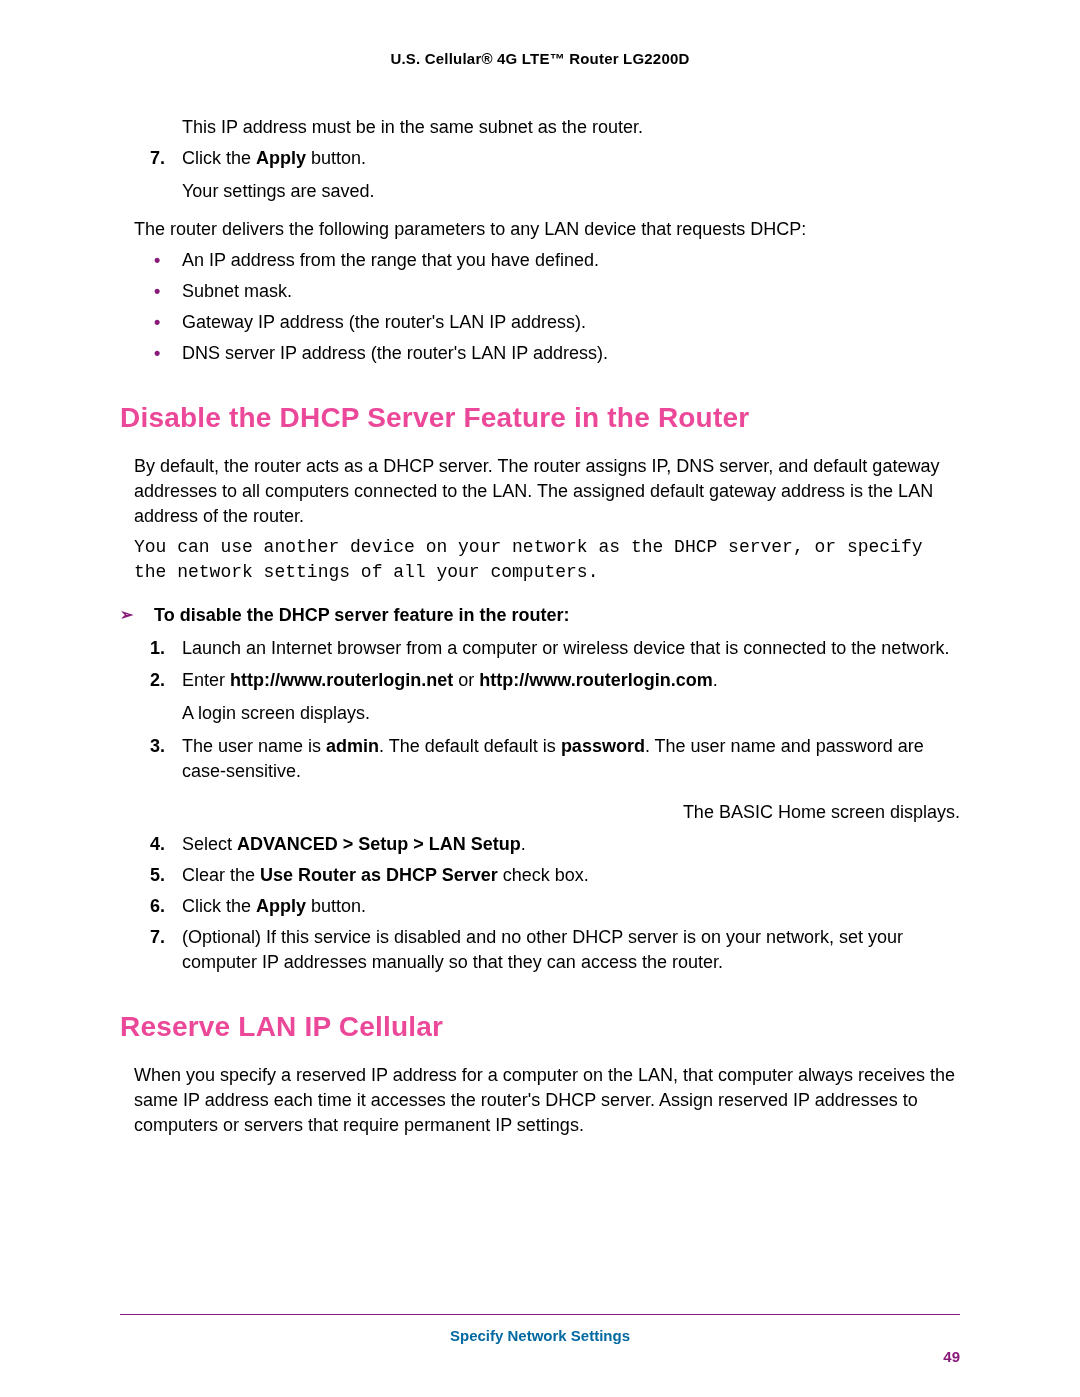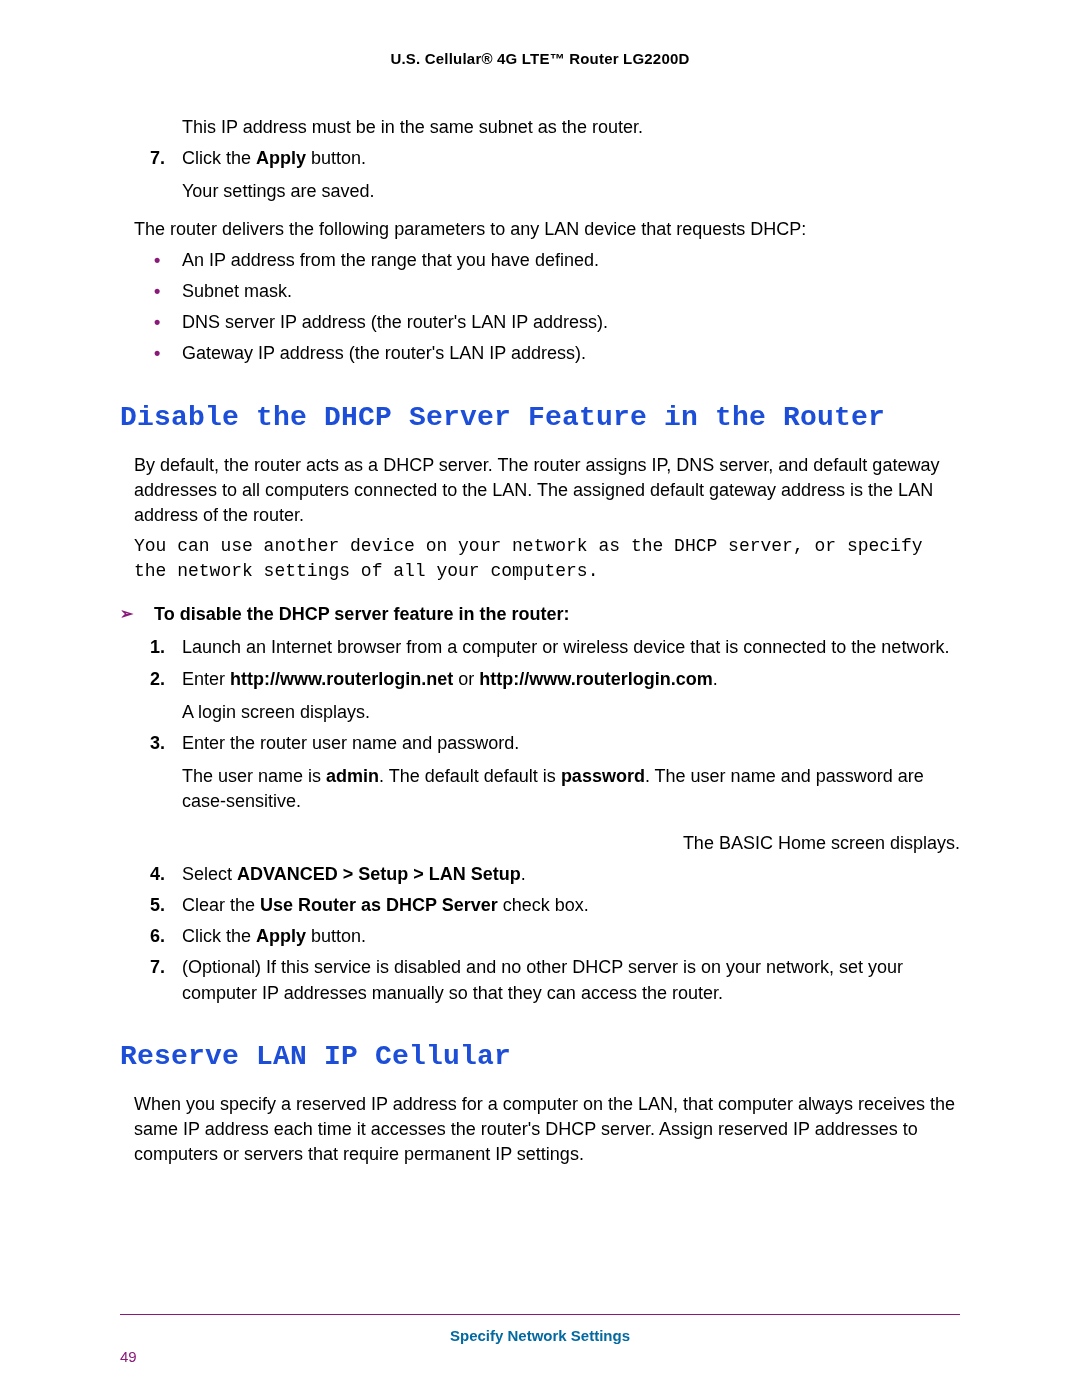--- a/index.html
+++ b/index.html
@@ -67,26 +67,25 @@
   }
   ul.bullet-list > li::before {
     content: "•";
     position: absolute;
     left: 34px;
     top: 0;
     color: #8a1a7a;
     font-weight: bold;
   }
   h2.section-heading {
-    color: #1d4ed8;
+    color: #ec4899;
     font-size: 28px;
     font-weight: bold;
     margin: 35px 0 20px 0;
     letter-spacing: 0.2px;
-    font-family: Liberation Mono, monospace;
   }
   .proc-head {
     position: relative;
     padding-left: 34px;
     font-size: 18px;
     font-weight: bold;
     margin: 20px 0 10px 0;
   }
   .proc-head::before {
     content: "➢";
@@ -109,23 +108,23 @@
     margin: 0 0 12px 0;
   }
   .footer-title {
     text-align: center;
     color: #0369a1;
     font-weight: bold;
     font-size: 15px;
     margin: 4px 0;
   }
   .footer-page {
-    text-align: left;
+    text-align: right;
     color: #8a1a7a;
-    font-weight: normal;
+    font-weight: bold;
     font-size: 15px;
     margin: 2px 0;
   }
 </style>
 </head>
 <body>
 
 <div class="page">
 
   <div class="header-title">U.S. Cellular® 4G LTE™ Router LG2200D</div>
@@ -138,22 +137,22 @@
       <span><span>Click the </span><strong>Apply</strong><span> button.</span></span>
       <span class="sub">Your settings are saved.</span>
     </li>
   </ol>
 
   <p class="body-text" style="margin-left:14px; margin-top:12px;">The router delivers the following parameters to any LAN device that requests DHCP:</p>
 
   <ul class="bullet-list">
     <li>An IP address from the range that you have defined.</li>
     <li>Subnet mask.</li>
+    <li>Gateway IP address (the router's LAN IP address).</li>
     <li>DNS server IP address (the router's LAN IP address).</li>
-    <li>Gateway IP address (the router's LAN IP address).</li>
   </ul>
 
   <h2 class="section-heading">Disable the DHCP Server Feature in the Router</h2>
 
   <p class="body-text" style="margin-left:14px;">By default, the router acts as a DHCP server. The router assigns IP, DNS server, and default gateway addresses to all computers connected to the LAN. The assigned default gateway address is the LAN address of the router.</p>
   <p class="body-text" style="margin-left:14px;font-family:Liberation Mono, monospace;">You can use another device on your network as the DHCP server, or specify the network settings of all your computers.</p>
 
   <div class="proc-head">To disable the DHCP server feature in the router:</div>
 
   <ol class="num-list">
@@ -161,21 +160,20 @@
       <span class="step-num">1.</span>
       <span>Launch an Internet browser from a computer or wireless device that is connected to the network.</span>
     </li>
     <li>
       <span class="step-num">2.</span>
       <span><span>Enter </span><strong>http://www.routerlogin.net</strong><span> or </span><strong>http://www.routerlogin.com</strong><span>.</span></span>
       <span class="sub">A login screen displays.</span>
     </li>
     <li>
       <span class="step-num">3.</span>
-      <span>Enter the router user name and password.</span>
       <span class="sub"><span>The user name is </span><strong>admin</strong><span>. The default default is </span><strong>password</strong><span>. The user name and password are case-sensitive.</span></span>
       <span class="sub" style="margin-top:16px;text-align:right;">The BASIC Home screen displays.</span>
     </li>
     <li>
       <span class="step-num">4.</span>
       <span><span>Select </span><strong>ADVANCED &gt; Setup &gt; LAN Setup</strong><span>.</span></span>
     </li>
     <li>
       <span class="step-num">5.</span>
       <span><span>Clear the </span><strong>Use Router as DHCP Server</strong><span> check box.</span></span>

